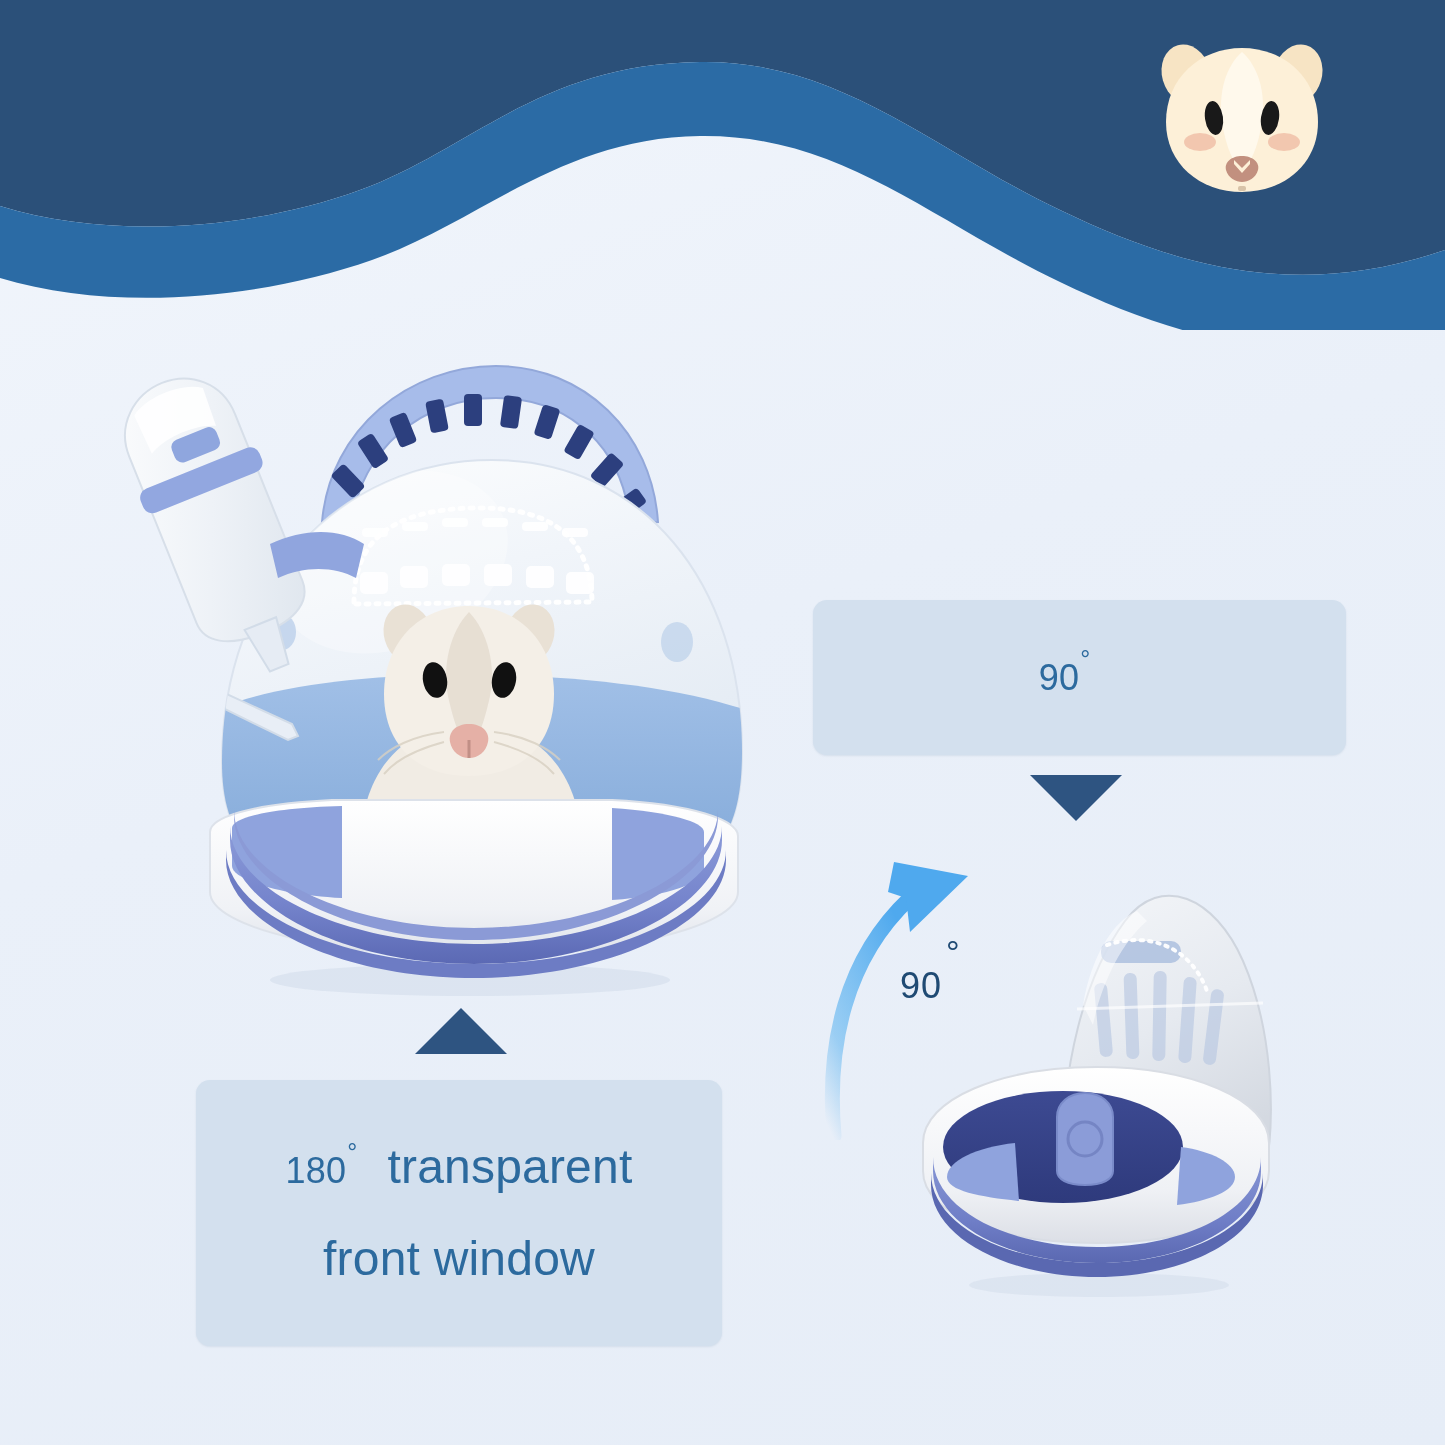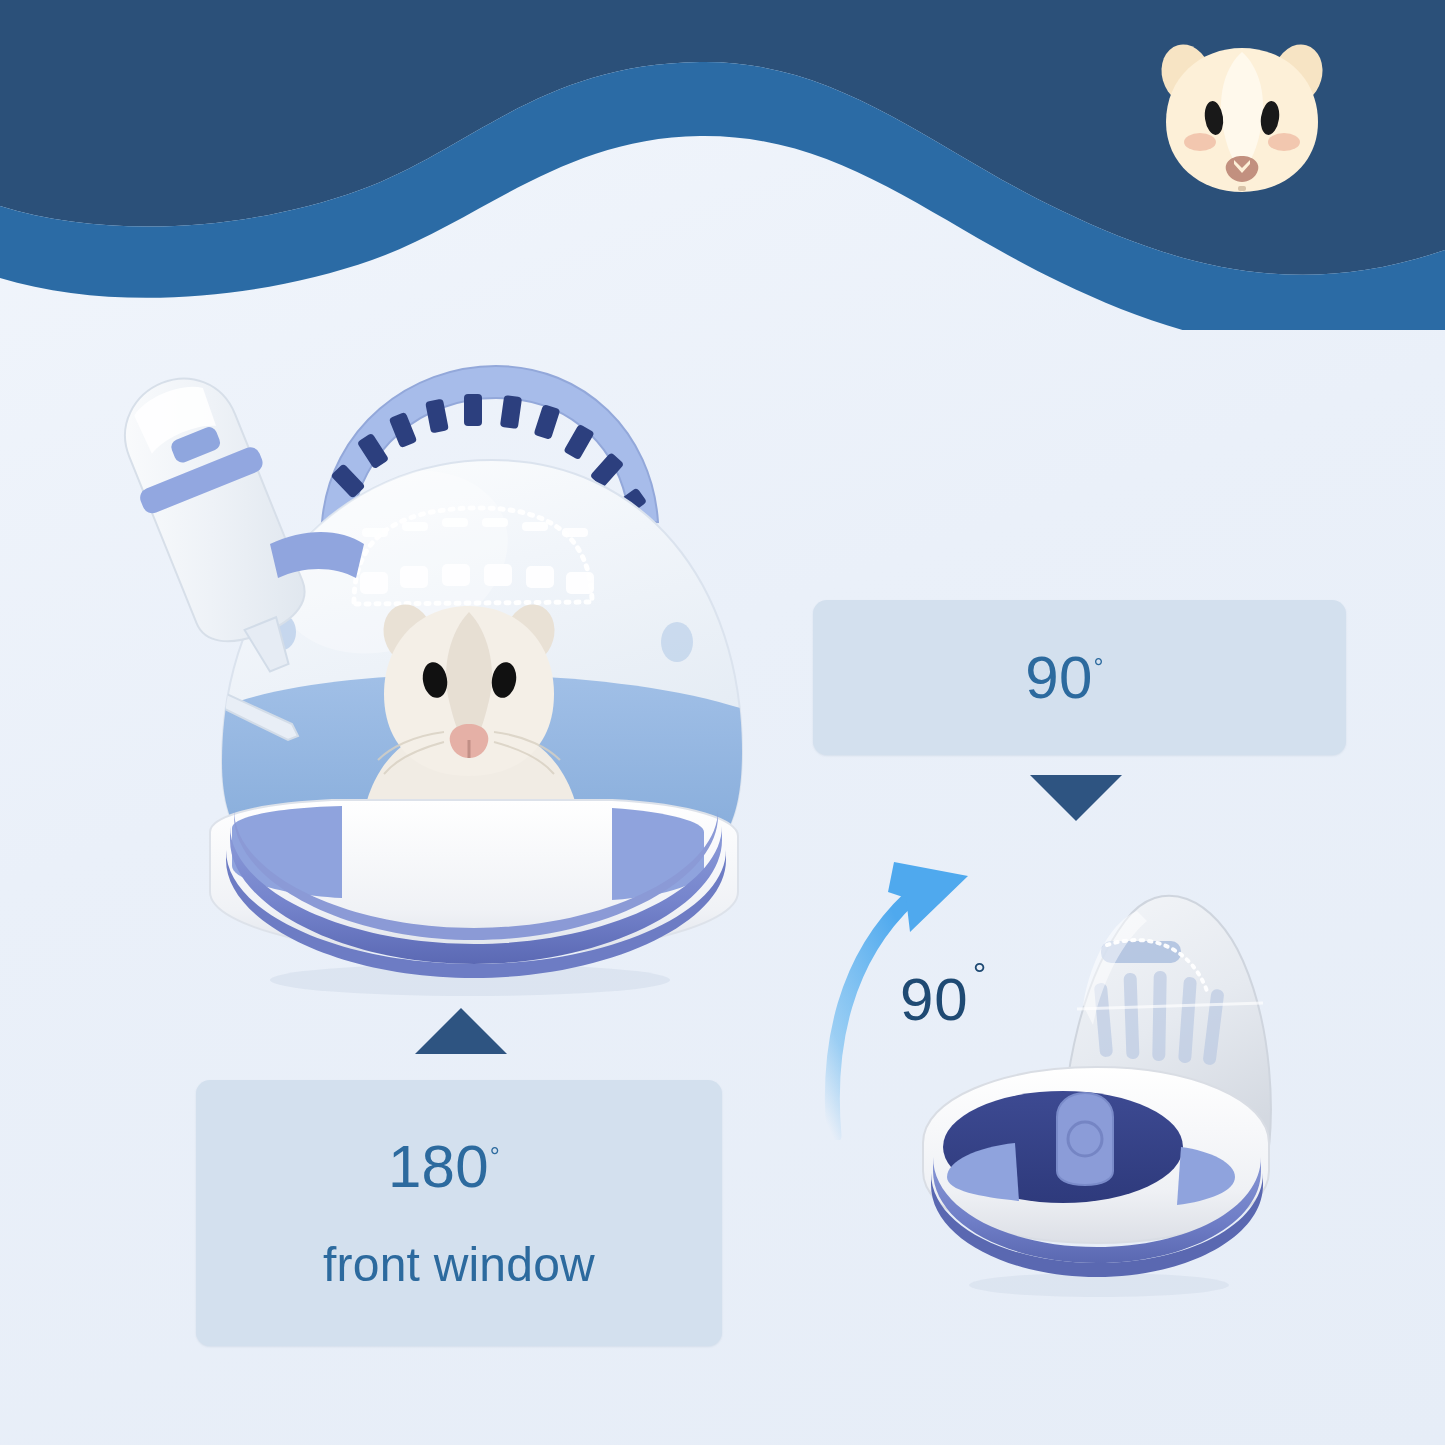--- a/index.html
+++ b/index.html
@@ -37,21 +37,21 @@
     flex-direction:column;}
 
   .badge-line{
     display:flex;align-items:baseline;justify-content:center;
     white-space:nowrap;
     font-size:50px;font-weight:400;letter-spacing:.2px;
     color:#2c6a9e;
   }
   .badge-window .badge-line{font-size:48px;line-height:1.0;}
   .badge-window .badge-line + .badge-line{margin-top:44px;}
-  .deg-num{font-size:60px;}
+  .deg-num{font-size:36px;}
   .deg-mark{font-size:25px;position:relative;top:-22px;margin-left:1px;}
   .badge-gap{display:inline-block;width:30px;}
 
   
   .tri{position:absolute;width:0;height:0;}
   .tri-down{left:1030px;top:775px;
     border-left:46px solid transparent;border-right:46px solid transparent;
     border-top:46px solid #2e5481;}
   .tri-up{left:415px;top:1008px;
     border-left:46px solid transparent;border-right:46px solid transparent;
@@ -380,19 +380,20 @@
     </div>
   </div>
   <div class="tri tri-down"></div>
 
   <div class="tri tri-up"></div>
   <div class="badge badge-window">
     <div class="badge-line">
       <span class="deg-num">180</span>
         <span class="deg-mark">°</span>
         <span class="badge-gap"></span>
+        <span>transparent</span>
     </div>
     <div class="badge-line">
       <span>front window</span>
     </div>
   </div>
 
 </div>
 
 </body></html>

